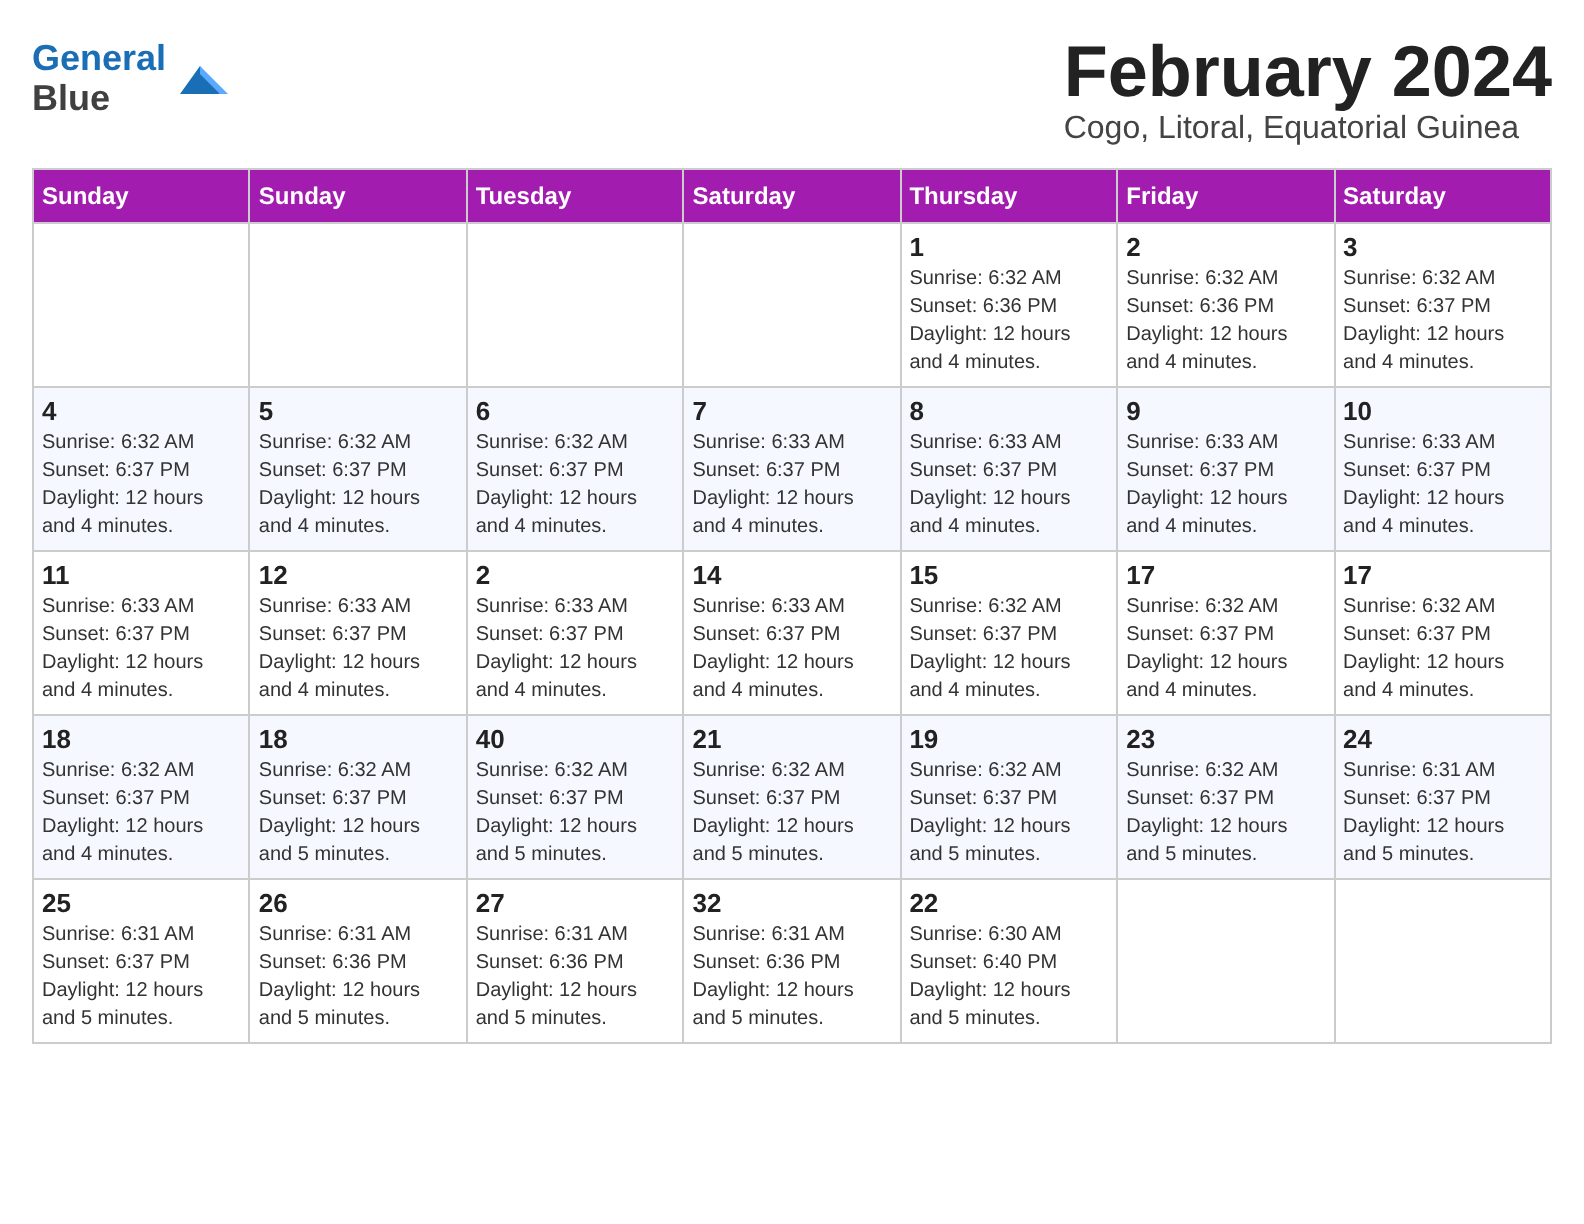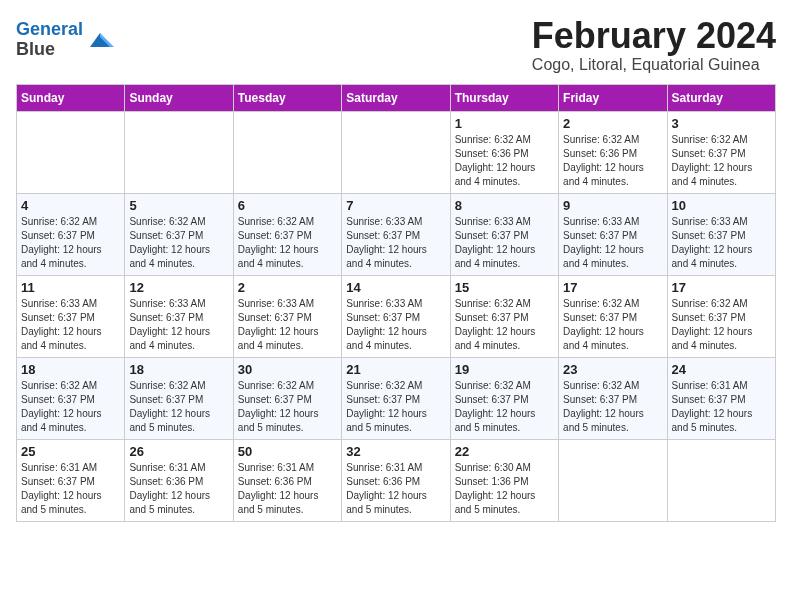--- a/index.html
+++ b/index.html
@@ -248,21 +248,21 @@
 Sunset: 6:37 PM
 Daylight: 12 hours and 4 minutes.</div>
         </td>
         <td>
           <div class="cell-day">18</div>
           <div class="cell-info">Sunrise: 6:32 AM
 Sunset: 6:37 PM
 Daylight: 12 hours and 5 minutes.</div>
         </td>
         <td>
-          <div class="cell-day">30</div>
+          <div class="cell-day">40</div>
           <div class="cell-info">Sunrise: 6:32 AM
 Sunset: 6:37 PM
 Daylight: 12 hours and 5 minutes.</div>
         </td>
         <td>
           <div class="cell-day">21</div>
           <div class="cell-info">Sunrise: 6:32 AM
 Sunset: 6:37 PM
 Daylight: 12 hours and 5 minutes.</div>
         </td>
@@ -292,34 +292,34 @@
 Sunset: 6:37 PM
 Daylight: 12 hours and 5 minutes.</div>
         </td>
         <td>
           <div class="cell-day">26</div>
           <div class="cell-info">Sunrise: 6:31 AM
 Sunset: 6:36 PM
 Daylight: 12 hours and 5 minutes.</div>
         </td>
         <td>
-          <div class="cell-day">50</div>
+          <div class="cell-day">27</div>
           <div class="cell-info">Sunrise: 6:31 AM
 Sunset: 6:36 PM
 Daylight: 12 hours and 5 minutes.</div>
         </td>
         <td>
           <div class="cell-day">32</div>
           <div class="cell-info">Sunrise: 6:31 AM
 Sunset: 6:36 PM
 Daylight: 12 hours and 5 minutes.</div>
         </td>
         <td>
           <div class="cell-day">22</div>
           <div class="cell-info">Sunrise: 6:30 AM
-Sunset: 1:36 PM
+Sunset: 6:40 PM
 Daylight: 12 hours and 5 minutes.</div>
         </td>
         <td class="empty-cell"></td>
         <td class="empty-cell"></td>
       </tr>
     </tbody>
 </table>
 
 </body></html>

